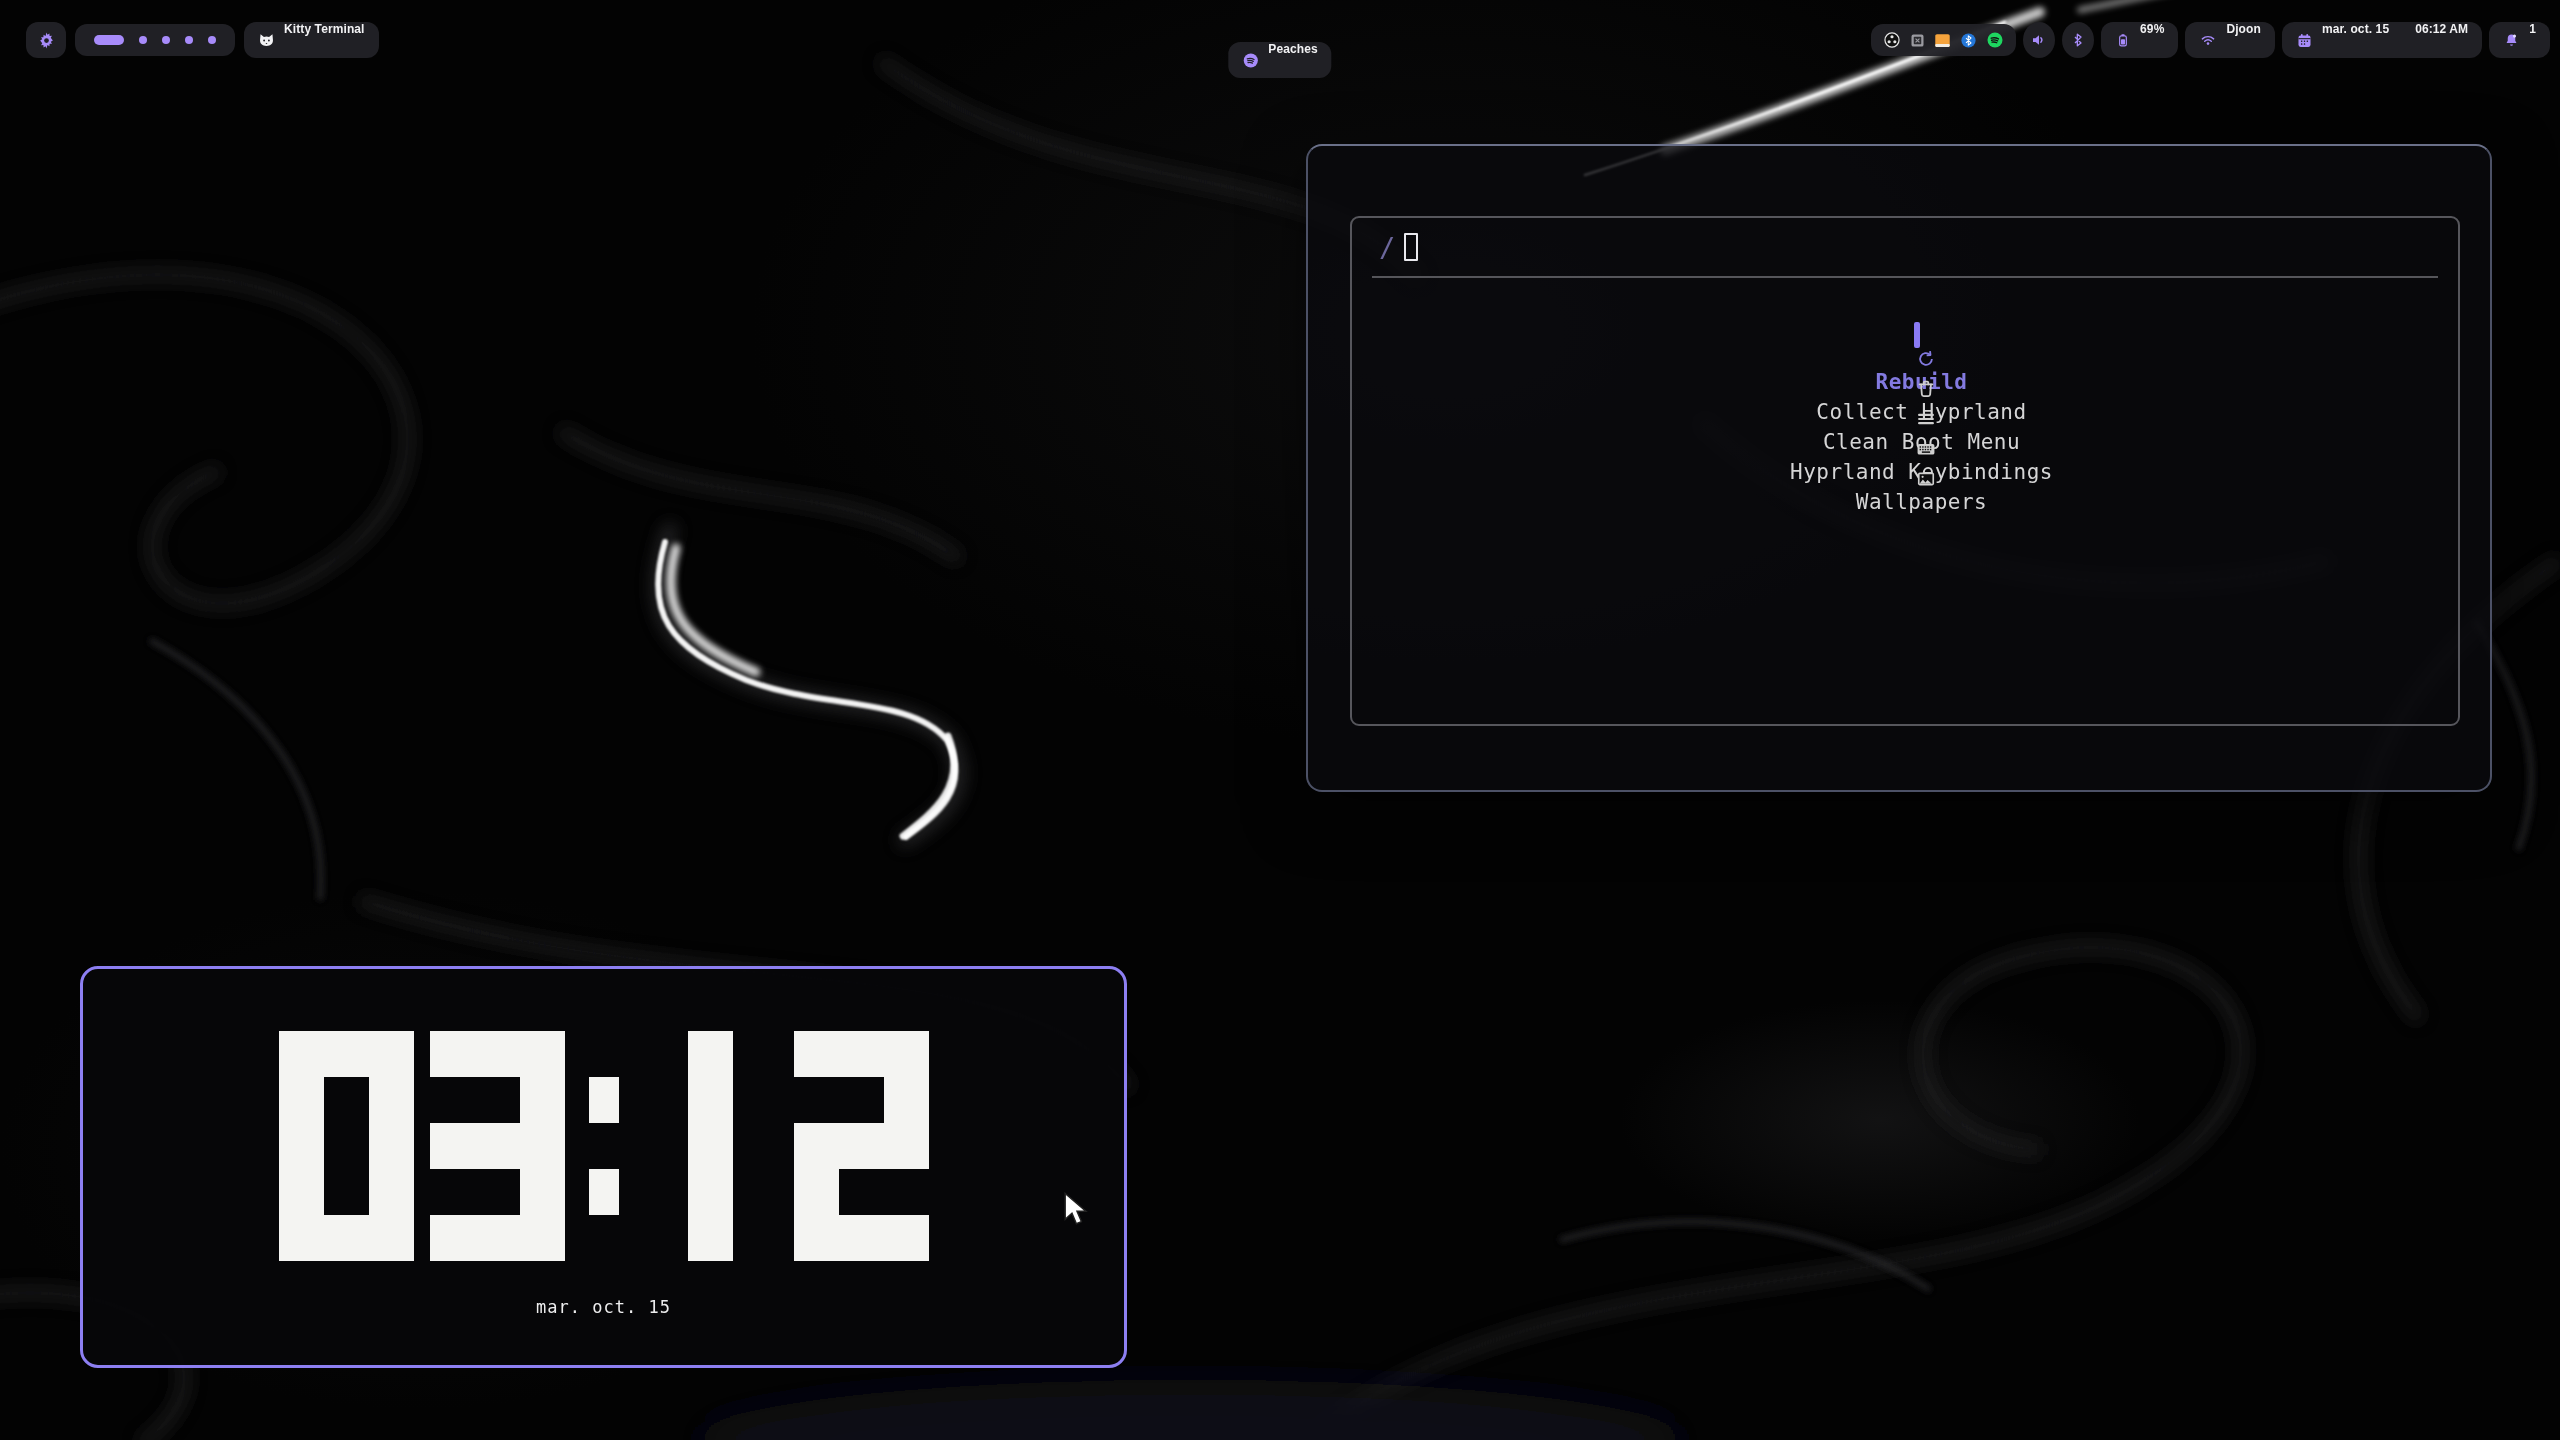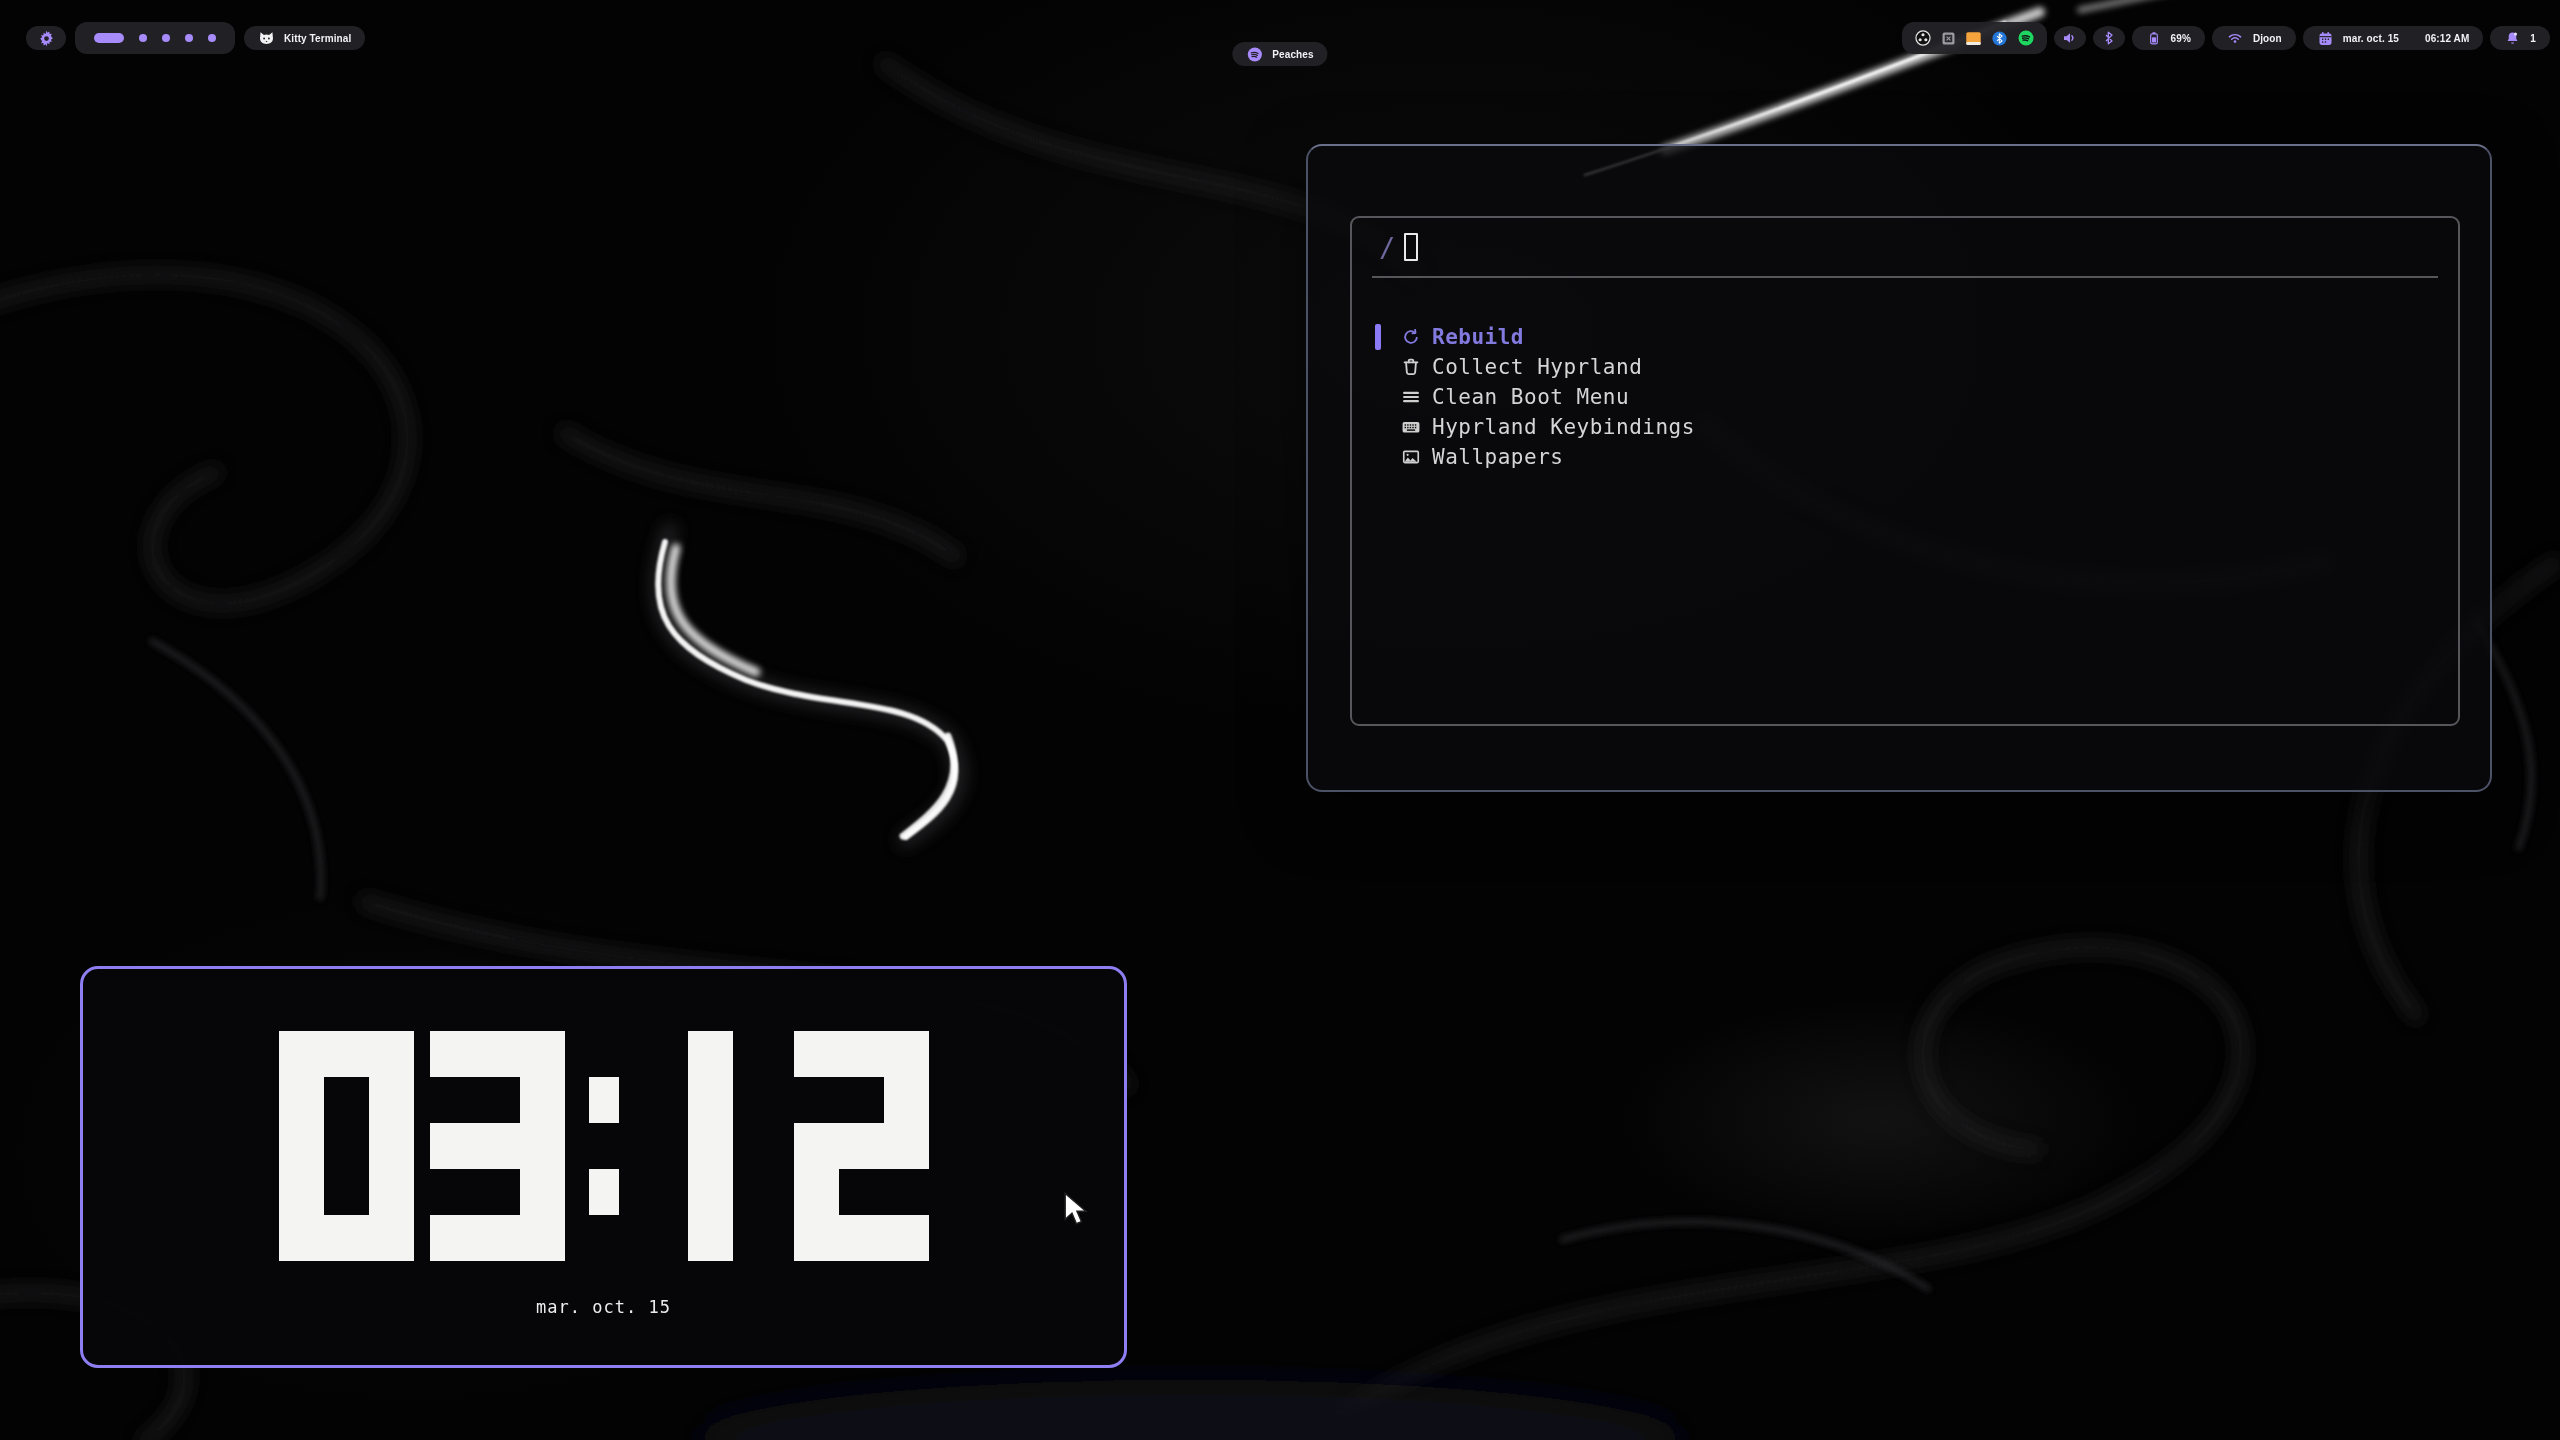--- a/index.html
+++ b/index.html
@@ -5,23 +5,23 @@
   html,body{margin:0;padding:0;background:#000;}
   #stage{position:relative;width:2560px;height:1440px;overflow:hidden;
          background:#020202;font-family:"Liberation Sans",sans-serif;}
   svg.bg{position:absolute;inset:0;}
 
   
   .bar-group{position:absolute;top:22px;display:flex;align-items:center;gap:9px;z-index:5;}
   .bar-left{left:26px;}
   .bar-center{left:50%;transform:translateX(-50%);margin-top:20px;}
   .bar-right{right:10px;gap:7px;}
-  .pill{display:flex;align-items:center;gap:9px;height:24px;padding:0 14px;
+  .pill{display:flex;gap:9px;height:36px;padding:0 14px;
         background:rgba(33,33,38,.96);border-radius:12px;color:#f2f2f4;
-        font-size:10px;font-weight:700;letter-spacing:.1px;white-space:nowrap;}
+        font-size:12px;font-weight:700;letter-spacing:.1px;white-space:nowrap;}
   .pill.icon-only{width:40px;padding:0;justify-content:center;}
   .pill.circle{width:32px;padding:0;justify-content:center;border-radius:50%;}
   .ws{display:flex;align-items:center;gap:15px;padding:0 19px;height:32px;
       background:rgba(33,33,38,.96);border-radius:12px;}
   .ws-active{width:30px;height:10px;border-radius:5px;background:#a78bfa;}
   .ws-dot{width:8px;height:8px;border-radius:50%;background:#a78bfa;}
   .tray{display:flex;align-items:center;gap:9px;height:32px;padding:0 12px;
         background:rgba(33,33,38,.96);border-radius:12px;}
   .bicon{display:flex;align-items:center;justify-content:center;line-height:0;}
   .dt-gap{width:8px;}
@@ -32,21 +32,21 @@
             border-radius:16px;box-sizing:border-box;z-index:4;
             box-shadow:0 18px 60px rgba(0,0,0,.55);}
   .inner-box{position:absolute;left:42px;top:70px;width:1110px;height:510px;
              border:2px solid #56565c;border-radius:9px;box-sizing:border-box;}
   .prompt-row{display:flex;align-items:center;height:58px;padding-left:27px;gap:8px;}
   .prompt-slash{font-family:"DejaVu Sans Mono",monospace;font-size:27px;color:#6c679c;}
   .prompt-cursor{width:14px;height:28px;border:2px solid #e9e9ee;border-radius:1px;
                  box-sizing:border-box;margin-left:1px;}
   .prompt-sep{height:2px;background:#55555a;margin:0 20px;}
   .mlist{position:absolute;left:0;top:104px;right:0;}
-  .mrow{display:flex;align-items:center;height:30px;padding-left:23px;cursor:default;}
+  .mrow{display:flex;align-items:center;height:30px;padding-left:23px;cursor:default;flex-direction:column;}
   .ind{width:6px;height:26px;border-radius:2px;background:#8a7af5;visibility:hidden;flex:none;}
   .micon{width:22px;height:22px;margin-left:19px;flex:none;color:#cfcfcf;line-height:0;}
   .mlabel{margin-left:10px;font-family:"DejaVu Sans Mono",monospace;font-size:21px;
           letter-spacing:.5px;color:#d5d5d6;}
   .mrow.sel .ind{visibility:visible;}
   .mrow.sel .mlabel{color:#837ae0;font-weight:700;}
   .mrow.sel .micon{color:#837ae0;}
 
   
   .clockw{position:absolute;left:80px;top:966px;width:1047px;height:402px;box-sizing:border-box;

